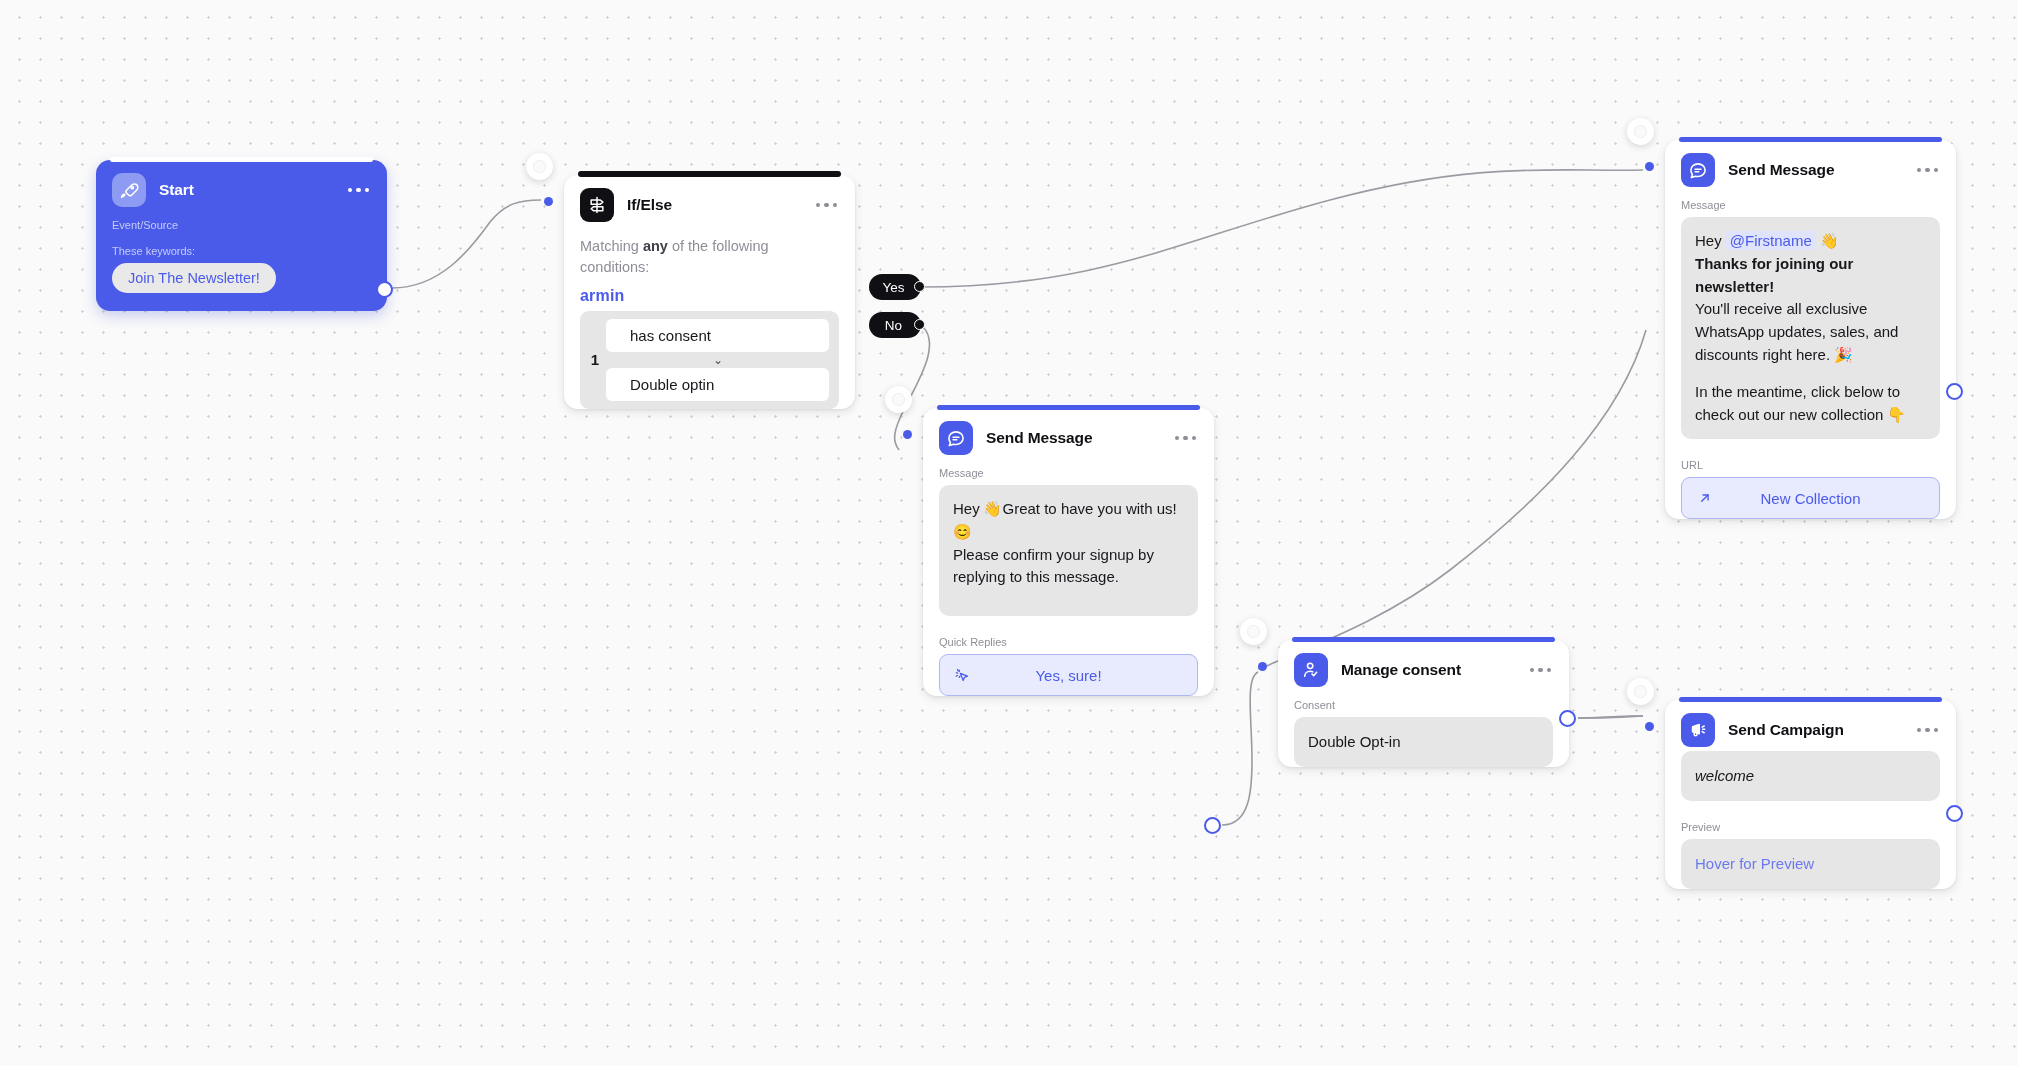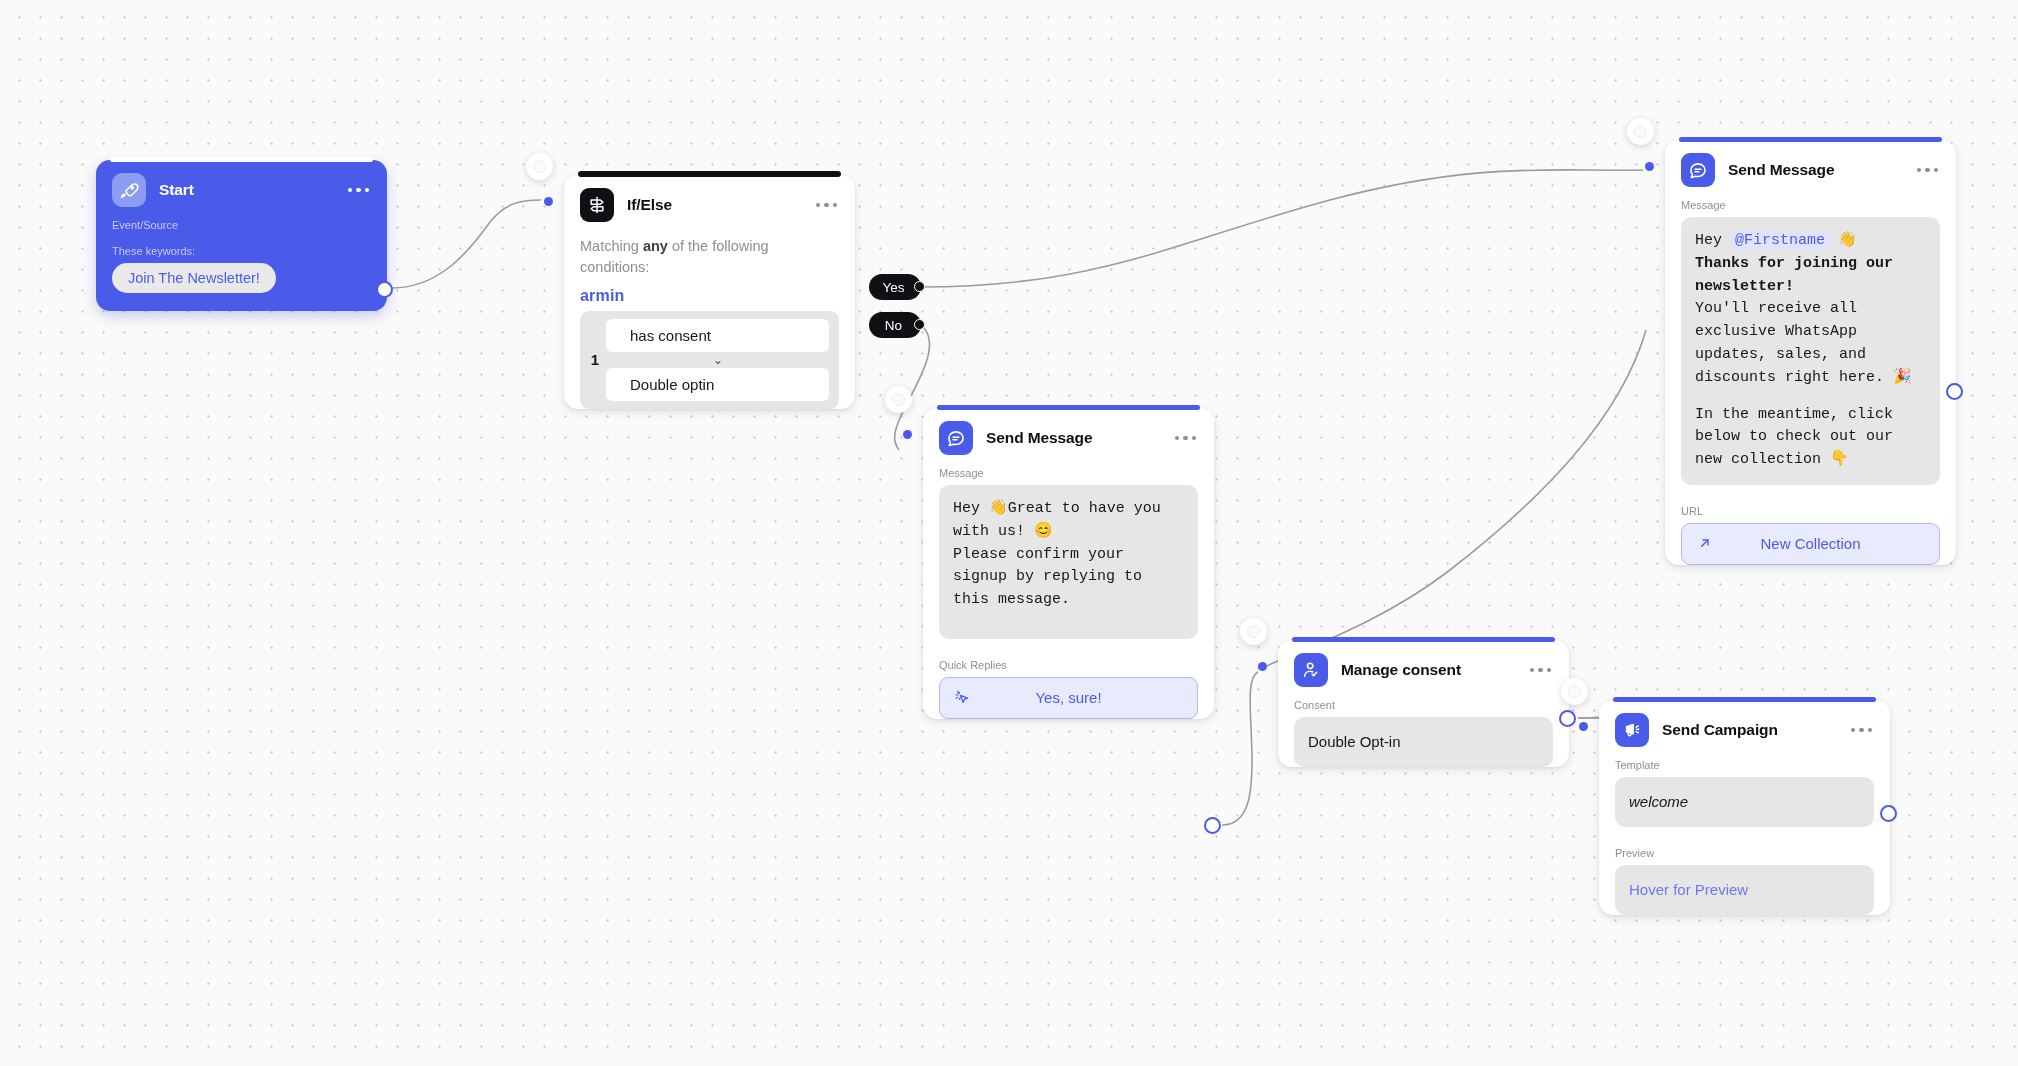--- a/index.html
+++ b/index.html
@@ -252,21 +252,20 @@
   
   #node-msg1 { left: 907px; top: 408px; width: 307px; }
   .msg-box {
     margin: 0 16px 12px 16px;
     background: #e6e6e6;
     border-radius: 10px;
     padding: 13px 14px;
     font-size: 15px;
     color: #17171c;
     line-height: 1.52;
-    font-family: Liberation Mono, monospace;
   }
   .msg-box p { margin: 0; }
   .msg-box .ital { font-style: italic; }
   .msg-box .spacer { height: 14px; }
   .quick-reply {
     margin: 0 16px 16px 16px;
     background: #e8eafd;
     border: 1.4px solid #aeb6f5;
     border-radius: 9px;
     height: 42px;
@@ -299,21 +298,21 @@
     display: flex;
     align-items: center;
     color: #4a5bea;
     font-size: 15px;
     position: relative;
   }
   .url-btn .u-icon { position: absolute; left: 14px; display: flex; }
   .url-btn .u-label { width: 100%; text-align: center; }
 
   
-  #node-campaign { left: 1583px; top: 700px; width: 307px; }
+  #node-campaign { left: 1649px; top: 700px; width: 307px; }
   #node-campaign .preview-box { color: #6b79ee; }
 </style>
 </head>
 <body>
 
 <div id="canvas">
 
   <svg id="edges" viewBox="0 0 2018 1066">
 
     <path class="edge-path" d="M 392 288 C 440 288 470 250 490 222 C 505 203 520 200 541 200"></path>
@@ -535,21 +534,20 @@
           </svg>
         </div>
         <div class="node-title">Send Campaign</div>
         <div class="node-menu">
             <i></i>
             <i></i>
             <i></i>
           </div>
       </div>
 
-      <div class="field-label">Template</div>
       <div class="field-box" style="padding:14px 14px;font-style:italic;">welcome</div>
 
       <div class="field-label">Preview</div>
       <div class="field-box preview-box" style="padding:14px 14px; margin-bottom:18px;">Hover for Preview</div>
     </div>
     <div class="handle-in" style="top:22px;"></div>
     <div class="handle-out" style="left:297px; top:105px;"></div>
   </div>
 
 </div>

